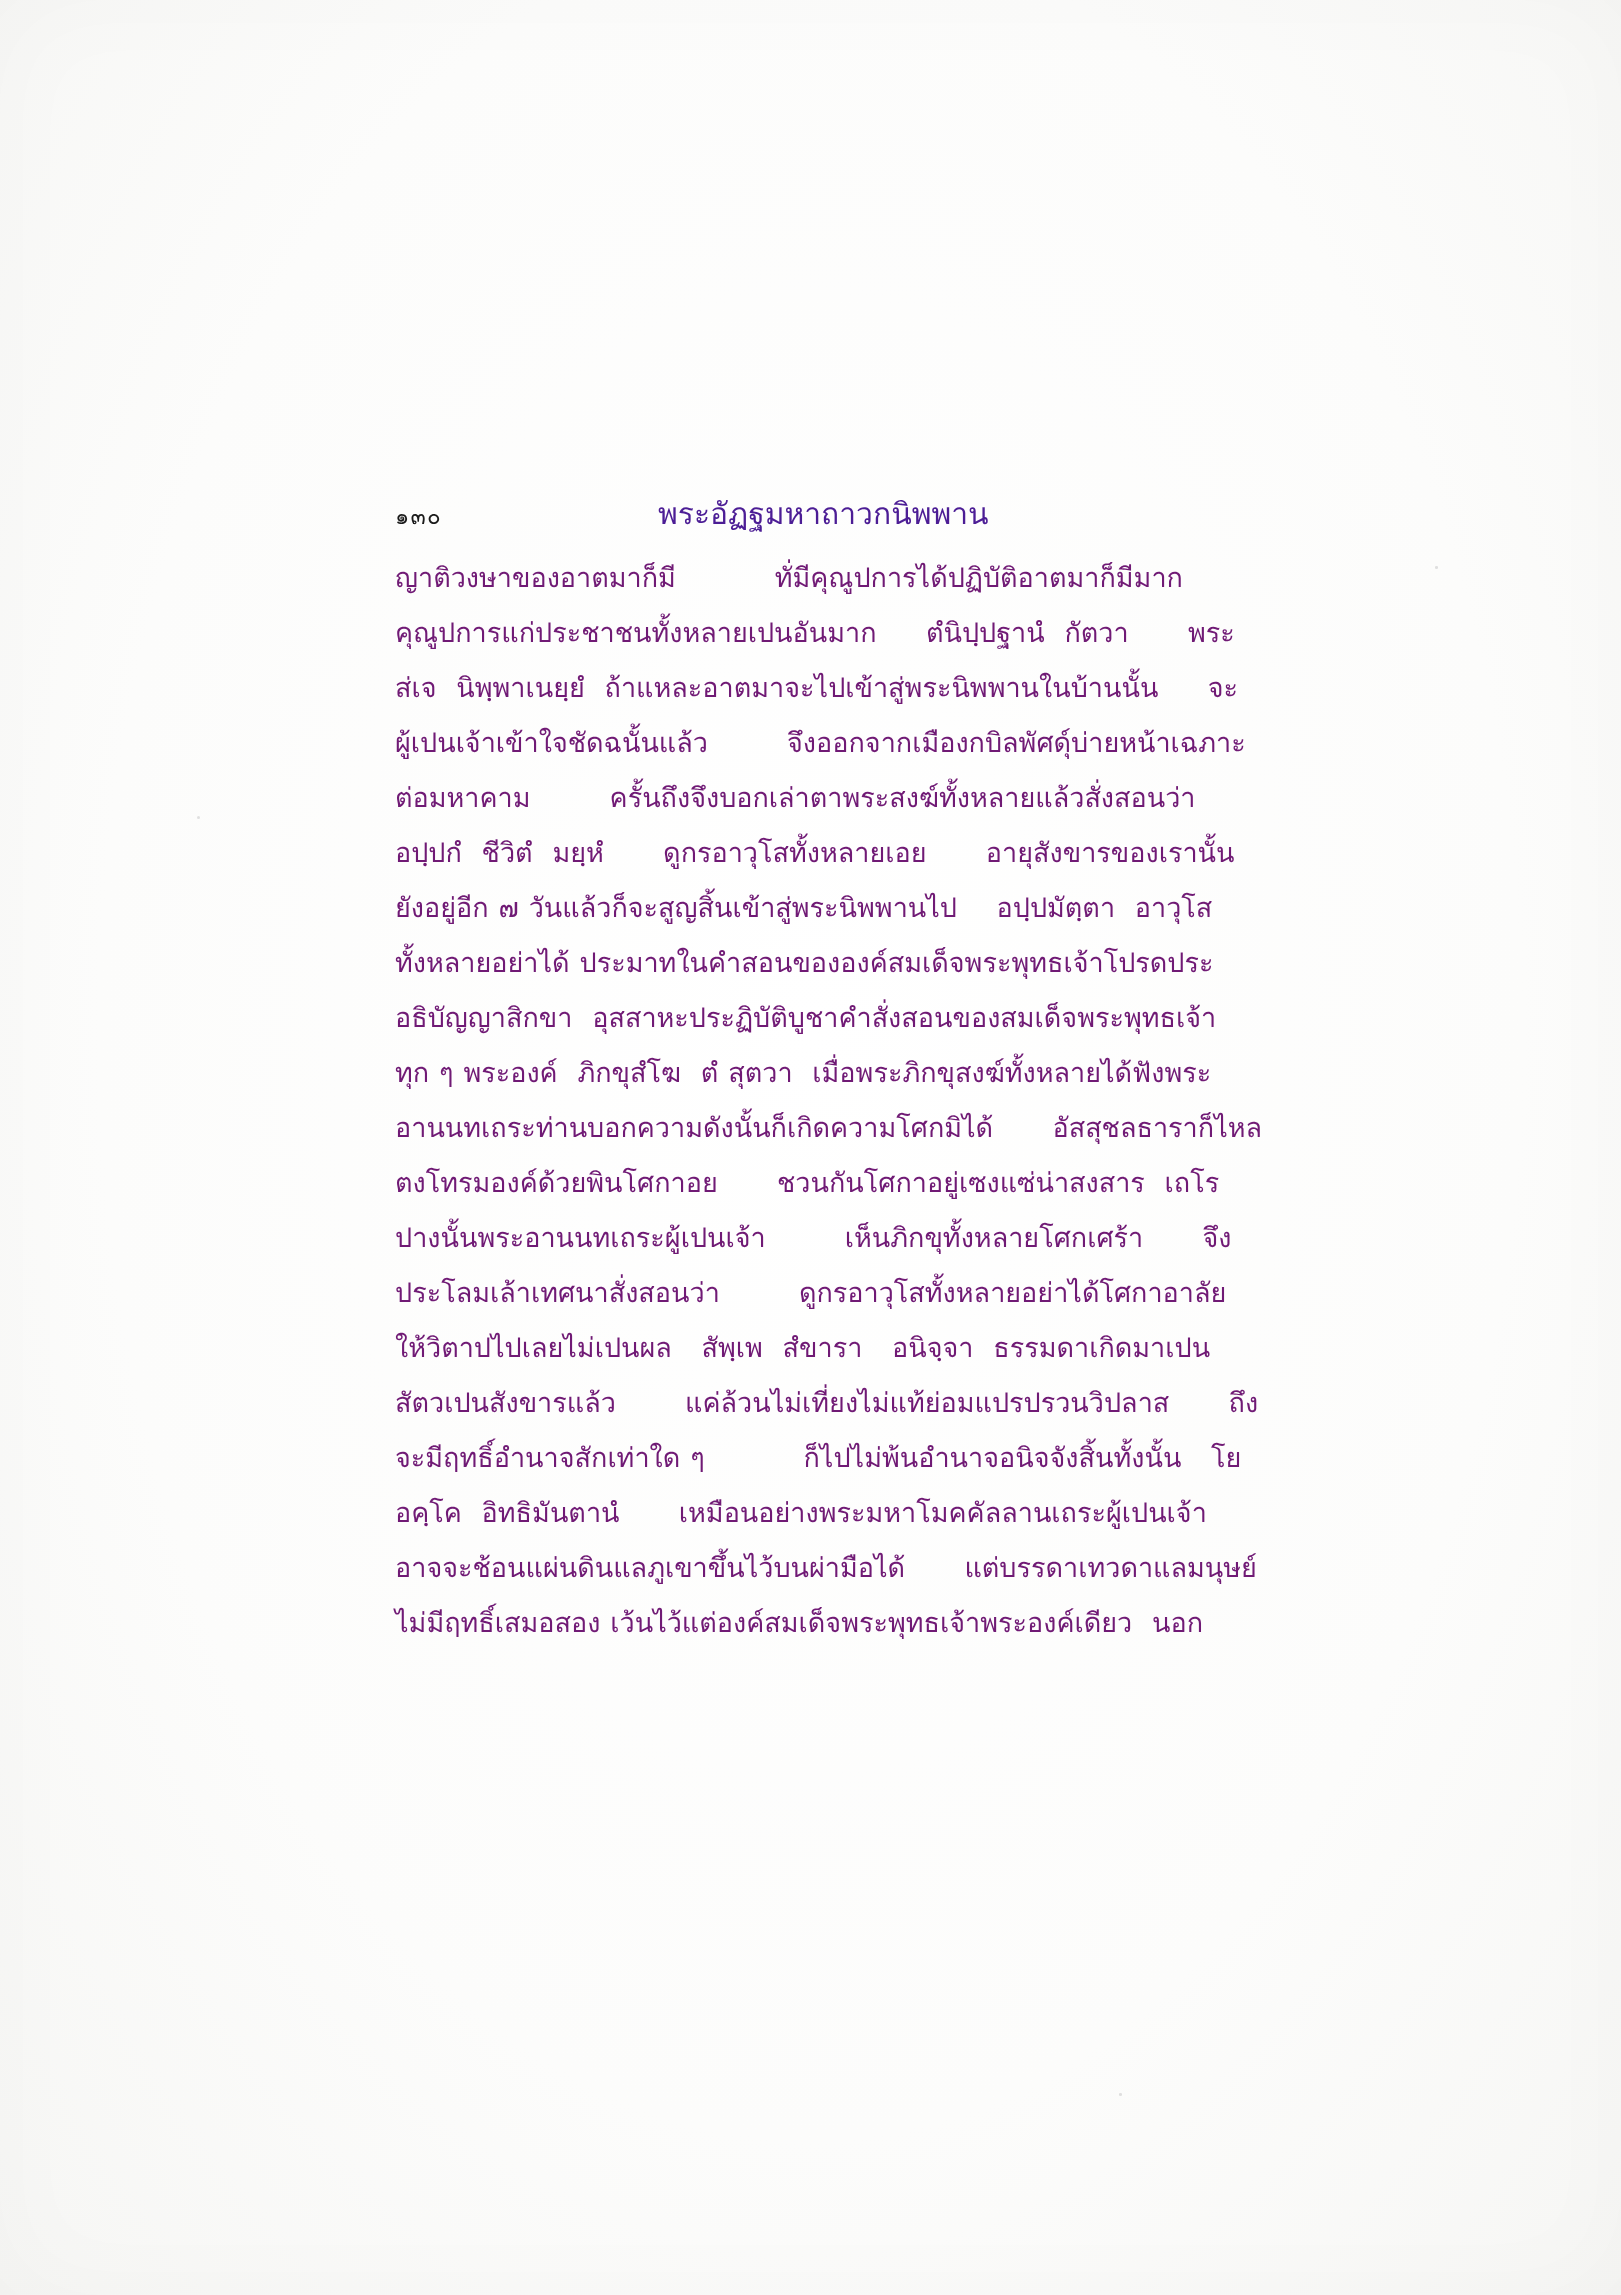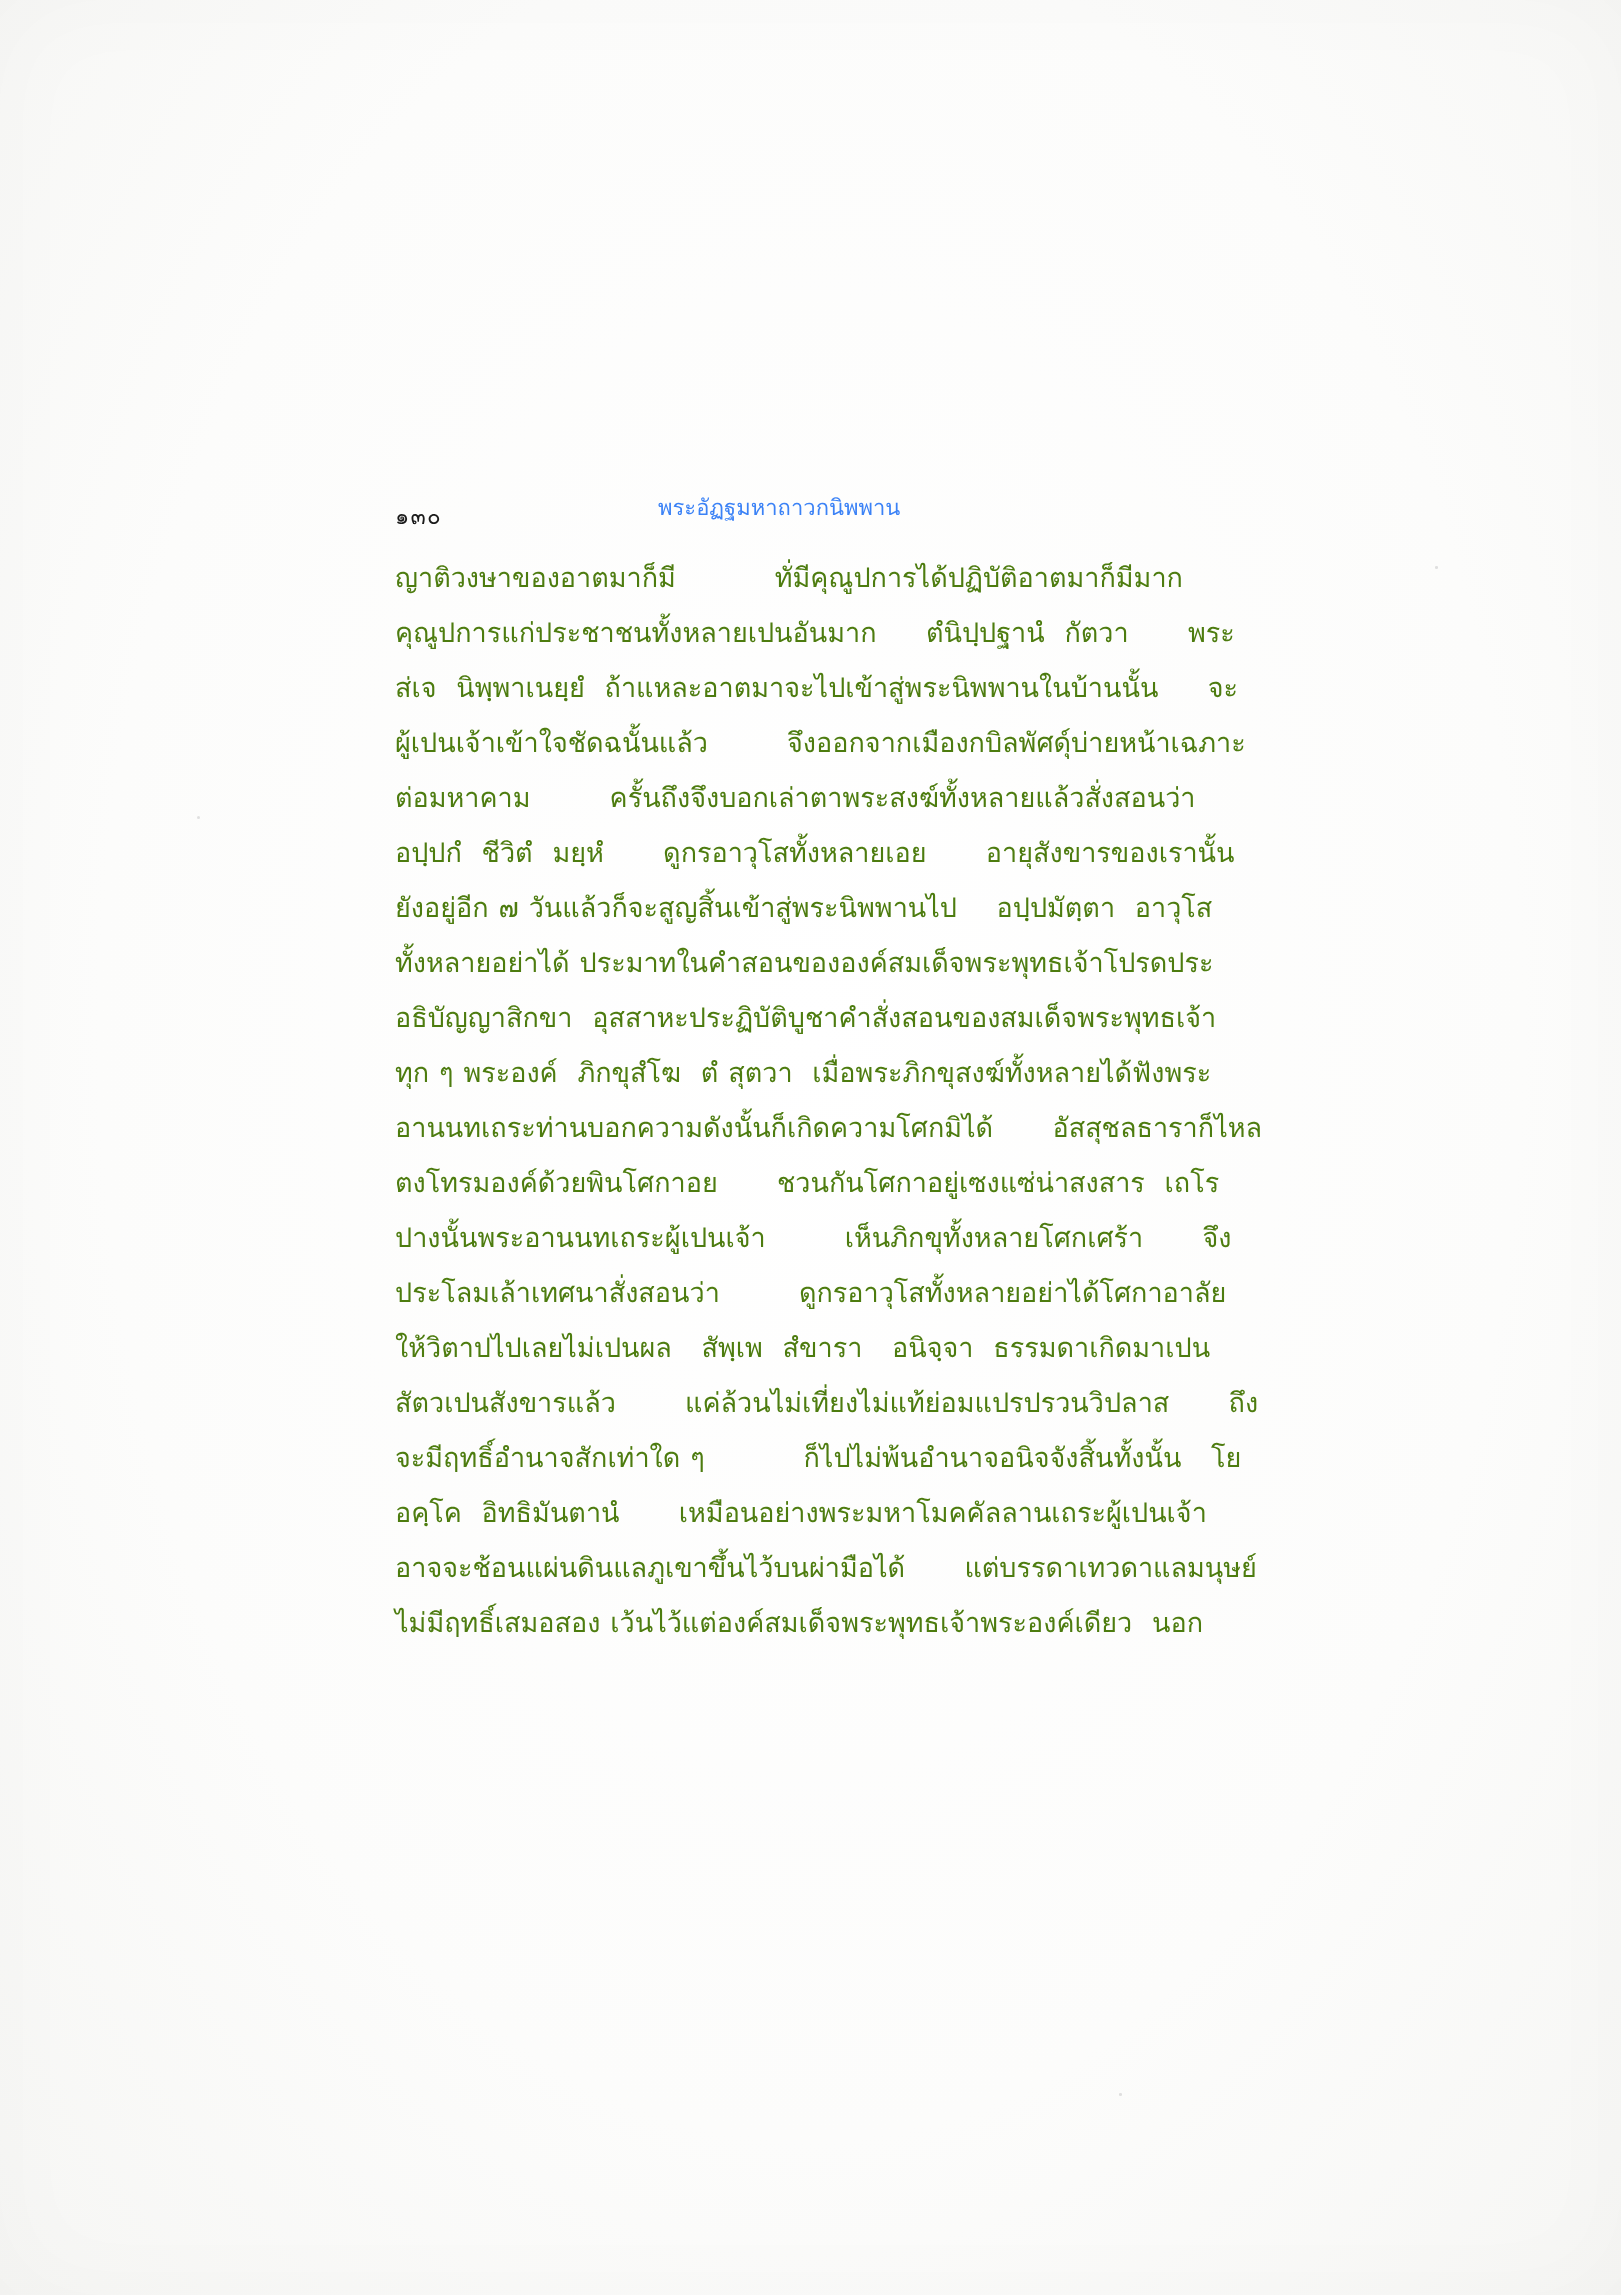--- a/index.html
+++ b/index.html
@@ -40,29 +40,29 @@
     left: 0px;
     top: 10.5px;
     font-size: 22.4px;
     letter-spacing: 1.3px;
     color: #1a1a1a;
   }
   .running-title {
     position: absolute;
     left: 263px;
     top: 2.6px;
-    font-size: 22px;
-    color: #3b82f6;
+    font-size: 30px;
+    color: #4c1d95;
     white-space: nowrap;
   }
   .body-text {
     margin-top: 17px;
     font-size: 27px;
     line-height: 55px;
-    color: #4d7c0f;
+    color: #701a75;
     text-align: left;
     word-spacing: 1.3px;
   }
   .body-text .line {
     display: block;
     white-space: pre;
   }
   
   .scan-soft {
     position: absolute;

